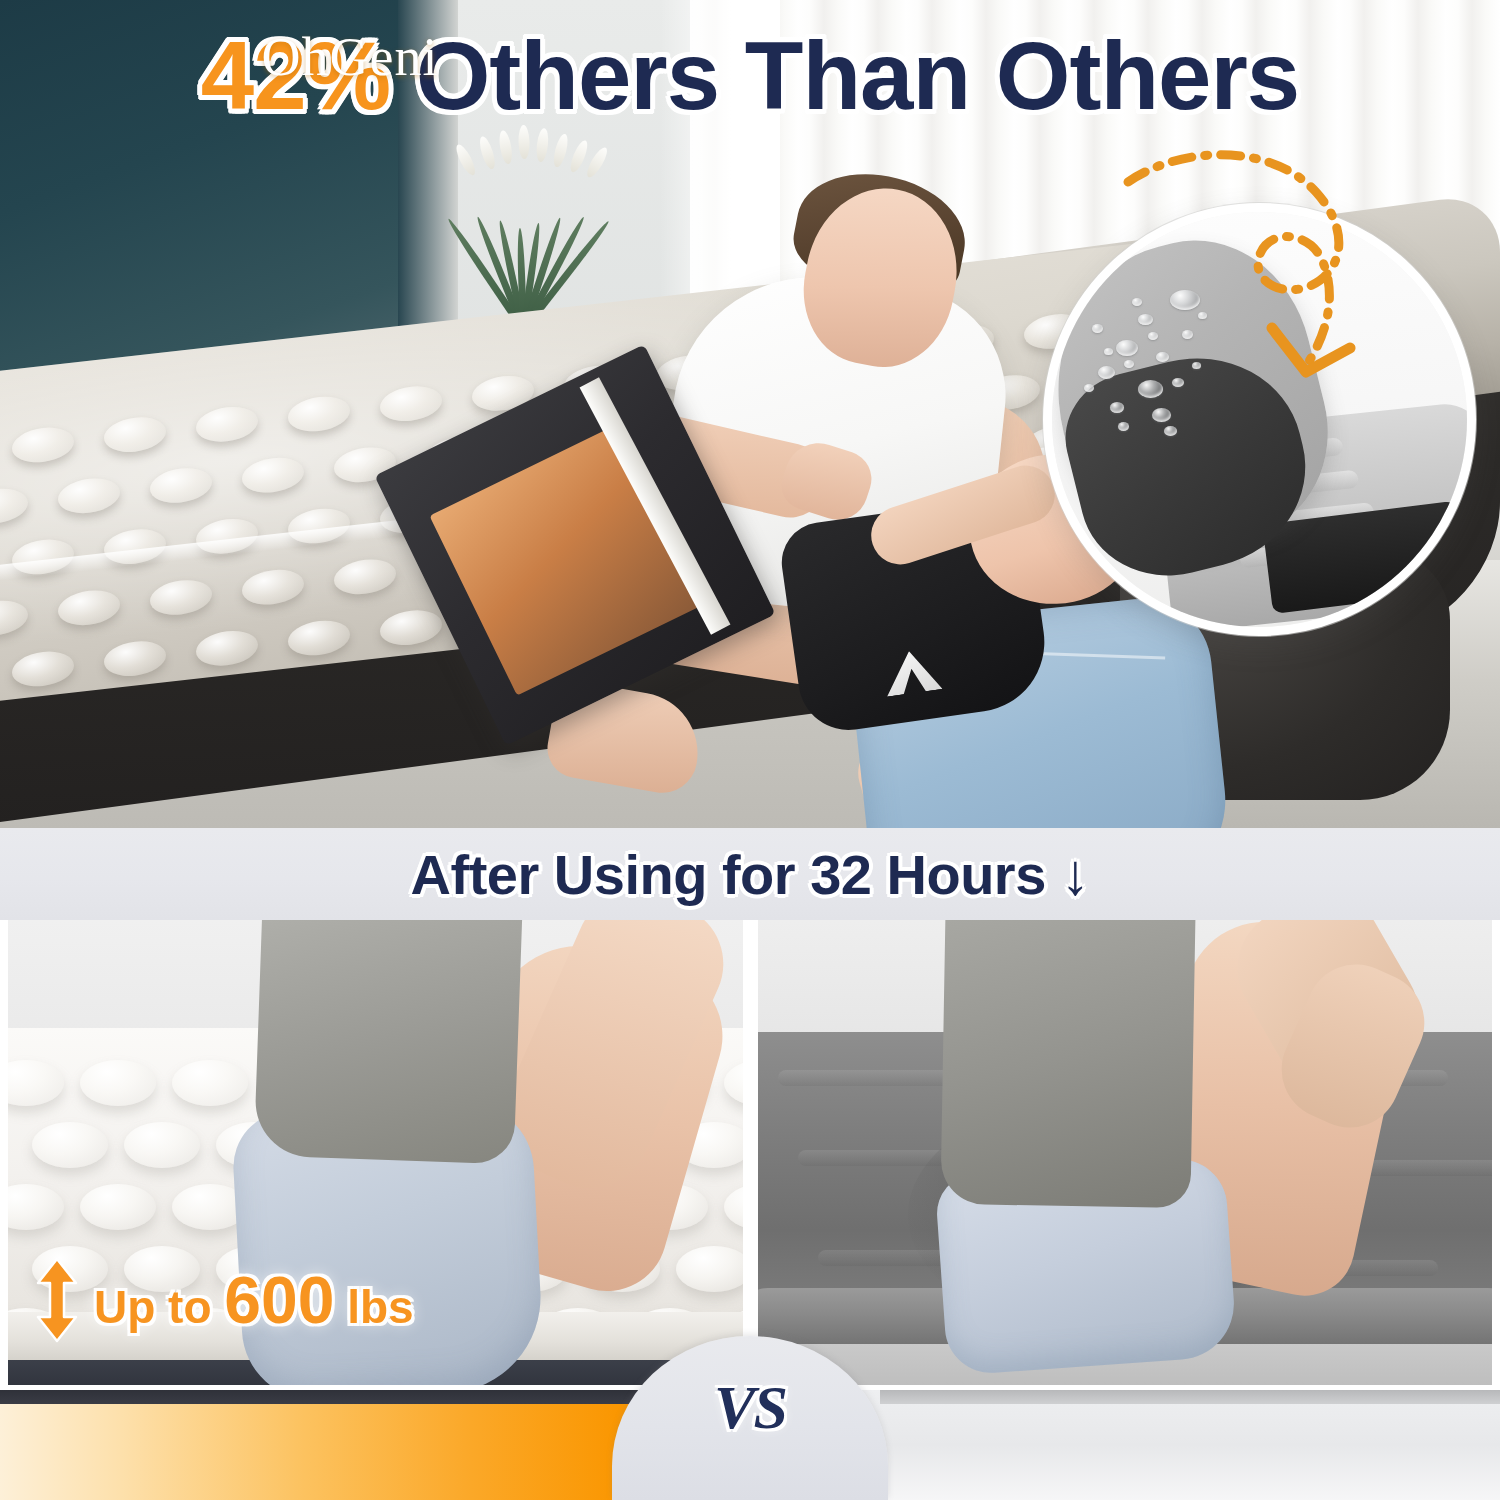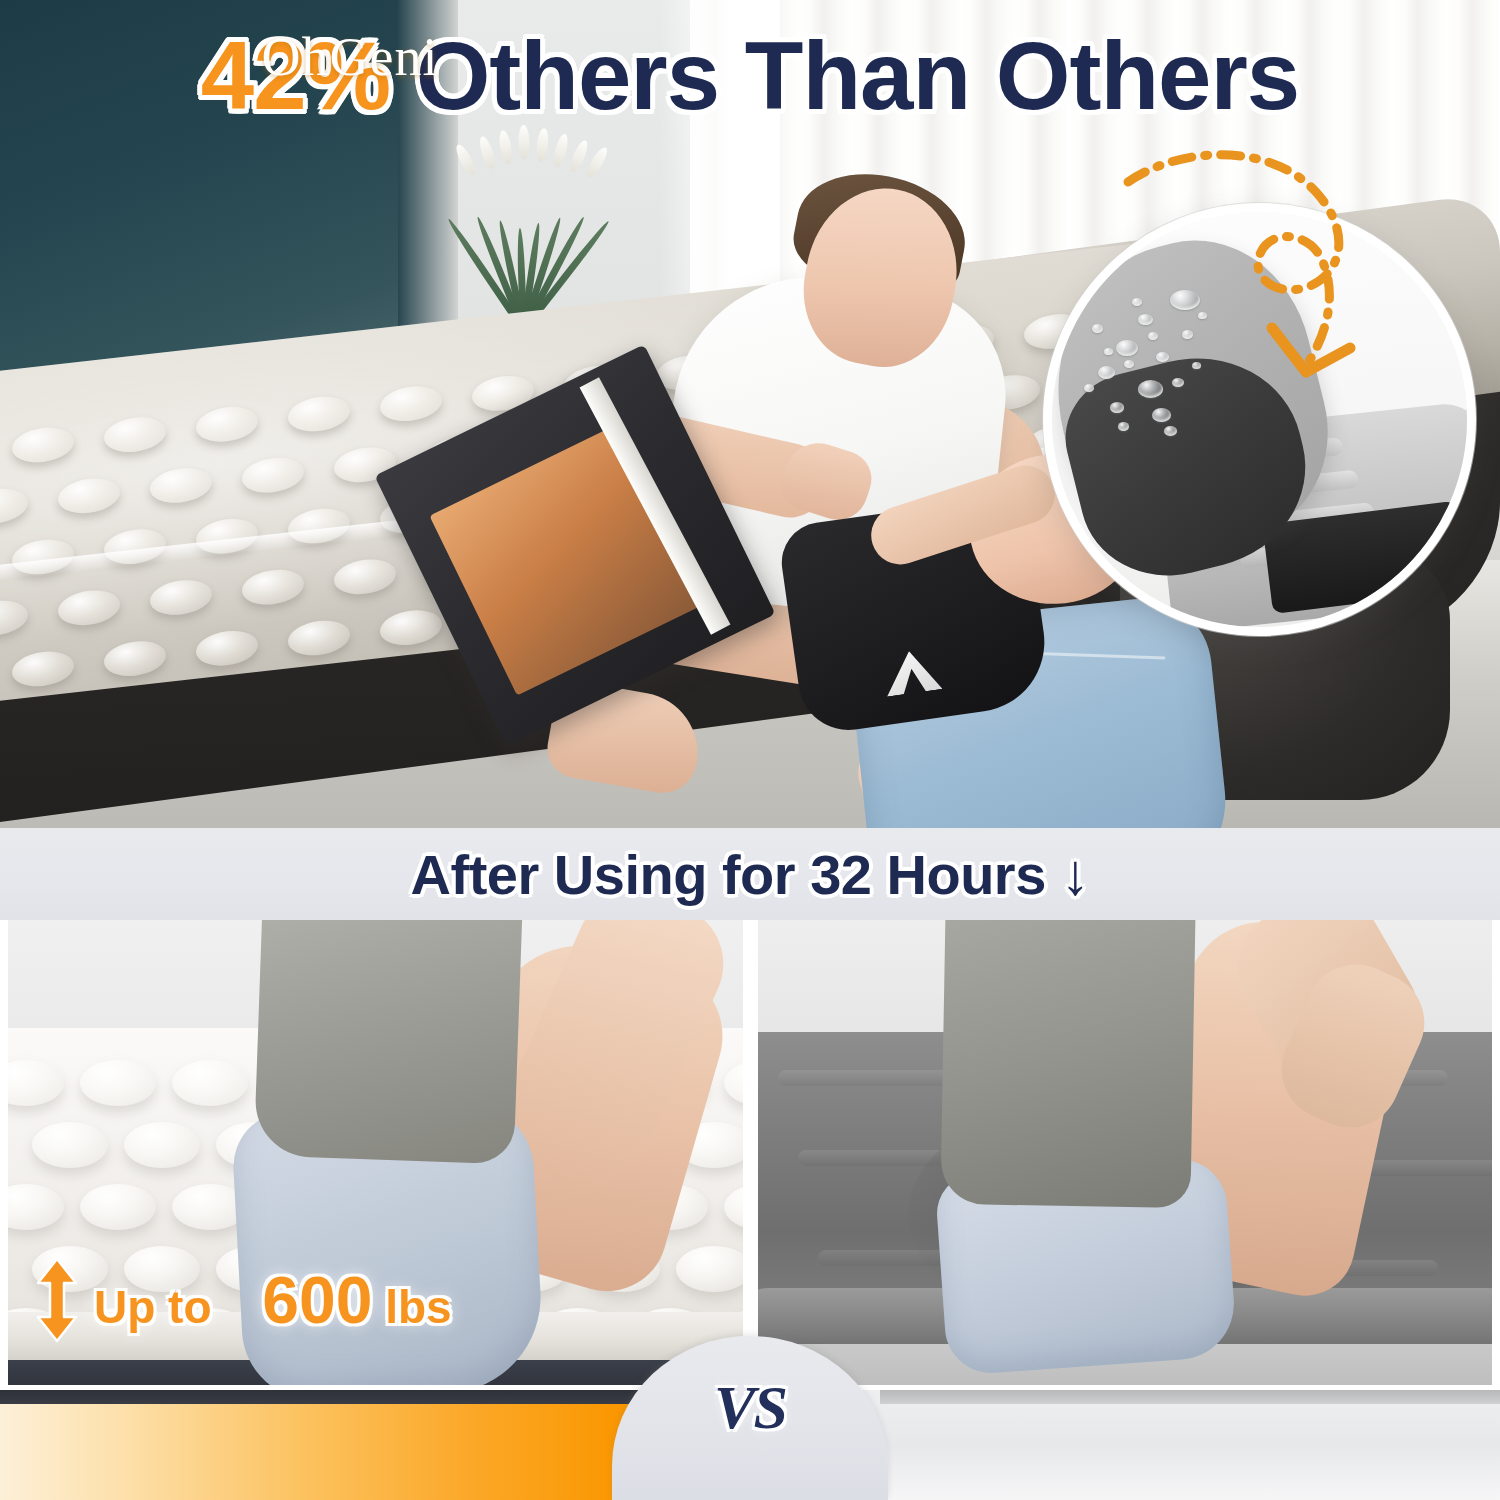--- a/index.html
+++ b/index.html
@@ -242,21 +242,21 @@
 
   
   .badge600{position:absolute;left:34px;top:1252px;width:420px;height:96px;
     display:flex;align-items:center;gap:14px;}
   .dblarrow{position:relative;width:46px;height:86px;}
   .badge600-text{font-size:46px;font-weight:bold;color:#F79420;white-space:nowrap;
     font-family:"Liberation Sans",sans-serif;
     text-shadow:-3px -3px 0 rgba(255,255,255,.95),3px -3px 0 rgba(255,255,255,.95),
       -3px 3px 0 rgba(255,255,255,.95),3px 3px 0 rgba(255,255,255,.95),
       0 0 16px rgba(255,255,255,.95);}
-  .badge600-text .big{font-size:66px;margin-left:38px;}
+  .badge600-text .big{font-size:66px;}
 
   
   .bottombar{position:absolute;left:0;top:1390px;width:1500px;height:110px;}
   .bb-left{position:absolute;left:0;top:0;width:760px;height:110px;
     background:linear-gradient(90deg,#fdf0d8 0%,#fde0ab 16%,#fcc25f 40%,#fba828 62%,#fa9600 82%,#fa9600 100%);}
   .bb-right{position:absolute;left:760px;top:0;width:740px;height:110px;
     background:linear-gradient(180deg,#eeeff1 0%,#e7e8ea 50%,#f6f6f7 100%);}
   .bb-topstrip-l{position:absolute;left:0;top:0;width:640px;height:14px;
     background:linear-gradient(180deg,#2f3139,#3a3c45);}
   .bb-topstrip-r{position:absolute;left:880px;top:0;width:620px;height:14px;

